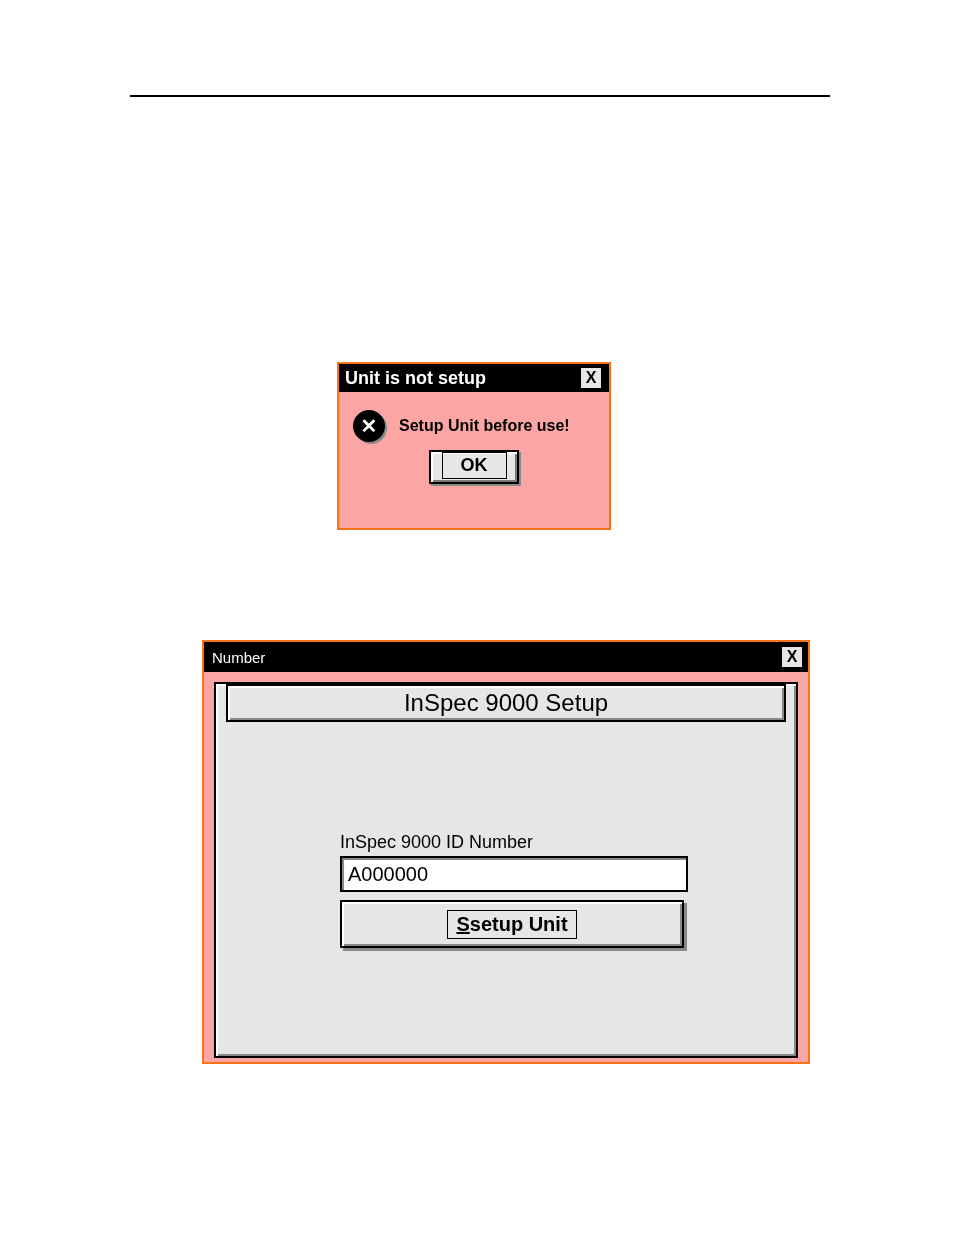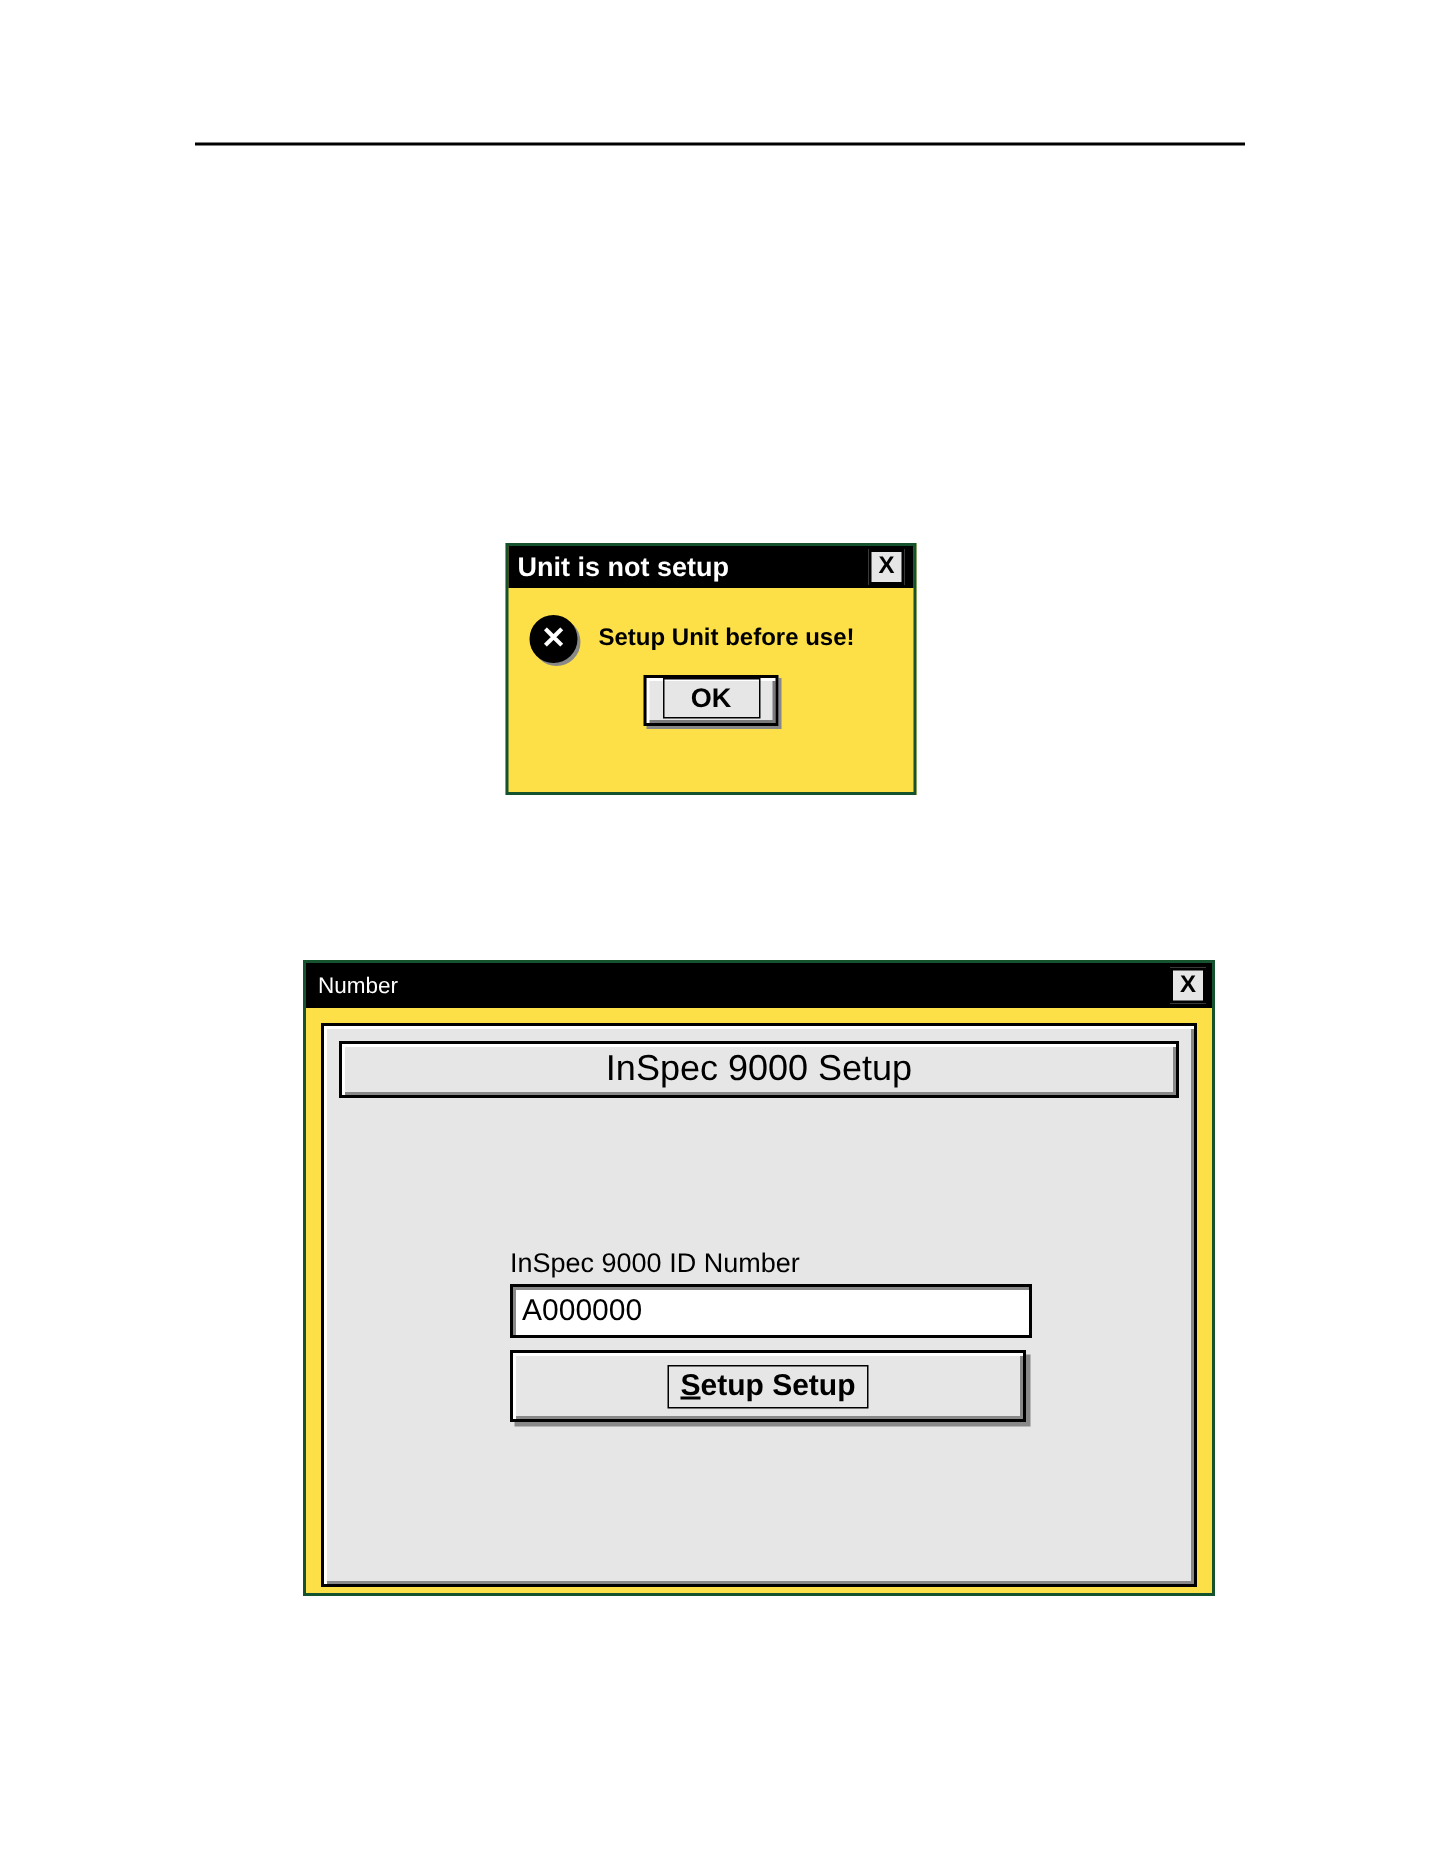--- a/index.html
+++ b/index.html
@@ -1,40 +1,40 @@
 <!DOCTYPE html>
 <html><head>
 <meta charset="utf-8">
 <style>
   html,body{margin:0;padding:0;width:954px;height:1235px;background:#fff;font-family:Arial,Helvetica,sans-serif;color:#000}
   .page{position:relative;width:954px;height:1235px}
   .hr{position:absolute;left:130px;top:95px;width:700px;height:2px;background:#000}
 
   
-  .dlg{position:absolute;background:#fde047;border:2px solid #14532d}
+  .dlg{position:absolute;background:#fca5a5;border:2px solid #f97316}
   .dlg .titlebar{background:#000;color:#fff;font-weight:bold;padding:2px 6px;display:flex;align-items:center;justify-content:space-between;font-size:18px}
   .dlg .titlebar .closebox{width:20px;height:20px;background:#e6e6e6;color:#000;display:flex;align-items:center;justify-content:center;font-weight:bold;border:2px solid #000;font-size:16px;line-height:1}
 
   
   #dlg-error{left:337px;top:362px;width:270px;height:164px}
   #dlg-error .body{padding:18px 14px 8px 14px;display:flex;align-items:center;gap:14px}
   #dlg-error .msg{font-weight:bold;font-size:16px}
   #dlg-error .btnrow{display:flex;justify-content:center;padding-bottom:14px}
   .ok-btn{width:86px;height:30px;background:#e6e6e6;border:2px solid #000;box-shadow:inset 2px 2px 0 #fff,inset -2px -2px 0 #7a7a7a, 2px 2px 0 #888;font-weight:bold;font-size:18px;display:flex;align-items:flex-start;justify-content:center;cursor:pointer}
   .ok-inner{border:1px solid #000;padding:2px 18px}
 
   .erricon{width:32px;height:32px;border-radius:50%;background:#000;display:flex;align-items:center;justify-content:center;box-shadow:2px 2px 0 #888}
   .erricon span{color:#fff;font-weight:bold;font-size:20px;line-height:1}
 
   
   #dlg-setup{left:202px;top:640px;width:604px;height:420px}
   #dlg-setup .titlebar{font-size:15px;font-weight:normal;padding:3px 4px 3px 8px}
   #dlg-setup .content{padding:10px}
   .panel{border:2px solid #000;box-shadow:inset 2px 2px 0 #fff,inset -2px -2px 0 #888;background:#e6e6e6;height:372px;position:relative}
-  .panel .header-box{position:absolute;left:10px;top:10px;right:10px;height:34px;border:2px solid #000;box-shadow:inset 2px 2px 0 #fff,inset -2px -2px 0 #888;background:#e6e6e6;display:flex;align-items:center;justify-content:center;font-size:24px}
+  .panel .header-box{position:absolute;left:10px;top:0;right:10px;height:34px;border:2px solid #000;box-shadow:inset 2px 2px 0 #fff,inset -2px -2px 0 #888;background:#e6e6e6;display:flex;align-items:center;justify-content:center;font-size:24px}
   .field-label{position:absolute;left:124px;top:148px;font-weight:normal;font-size:18px}
   .idinput{position:absolute;left:124px;top:172px;width:332px;height:32px;border:2px solid #000;box-shadow:inset 2px 2px 0 #888,inset -2px -2px 0 #fff;background:#fff;padding:0 6px;font-size:20px;font-weight:normal;font-family:Arial,Helvetica,sans-serif}
   .bigbtn{position:absolute;left:124px;width:340px;height:44px;border:2px solid #000;box-shadow:inset 2px 2px 0 #fff,inset -2px -2px 0 #888, 3px 3px 0 #888;background:#e6e6e6;display:flex;align-items:center;justify-content:center;font-size:20px;font-weight:bold;cursor:pointer}
   #btn-setup{top:216px}
   #btn-setup .inner{border:1px solid #000;padding:2px 8px}
   #btn-close{top:276px}
   .ul{text-decoration:underline}
 </style>
 </head>
 <body>
@@ -64,18 +64,18 @@
     <div class="titlebar">
       <span>Number</span>
       <span class="closebox">X</span>
     </div>
     <div class="content">
       <div class="panel">
         <div class="header-box">InSpec 9000 Setup</div>
         <div class="field-label">InSpec 9000 ID Number</div>
         <input class="idinput" type="text" value="A000000" style="">
         <div id="btn-setup" class="bigbtn">
-          <span class="inner"><span class="ul">S</span><span>etup Setup</span></span>
+          <span class="inner"><span class="ul">S</span><span>setup Unit</span></span>
         </div>
       </div>
     </div>
   </div>
 </div>
 
 </body></html>

